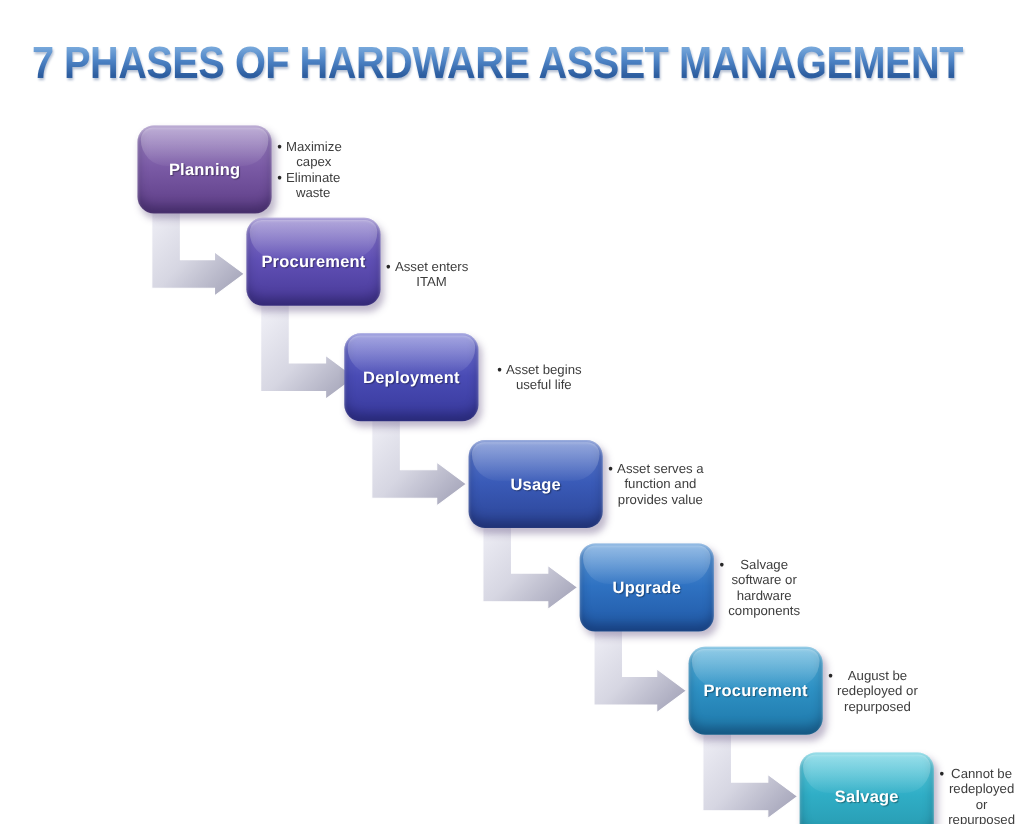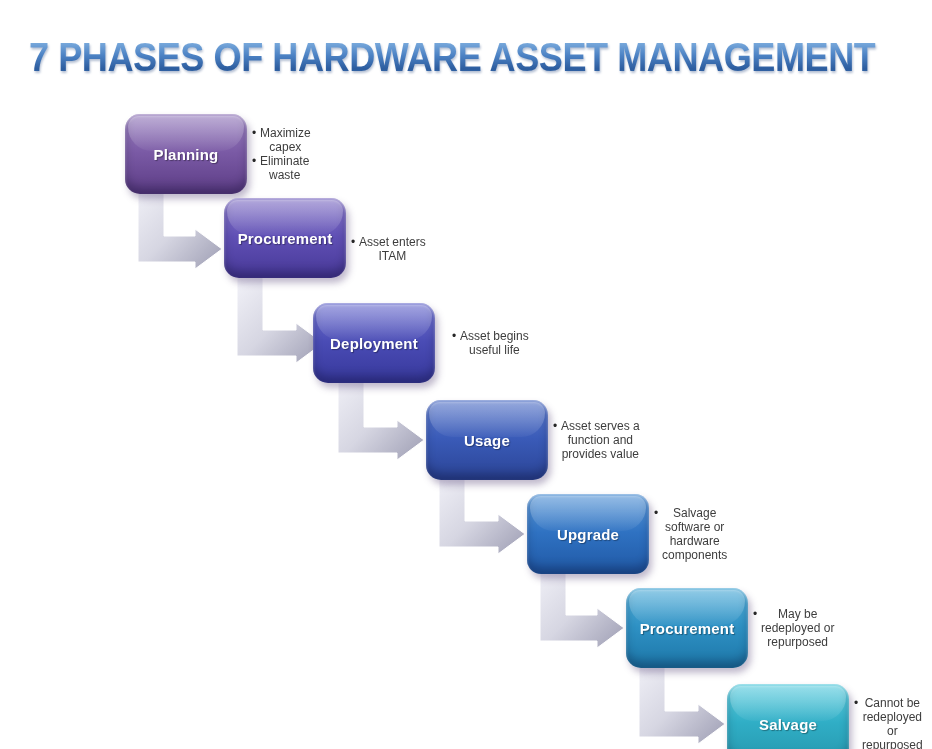--- a/index.html
+++ b/index.html
@@ -176,21 +176,21 @@
           </div>
         </div>
       </div>
       <div class="phase-box" style="left: 626px; top: 556px; background: linear-gradient(rgb(87, 176, 218) 0%, rgb(46, 145, 196) 48%, rgb(29, 118, 168) 100%);">
         <span class="phase-label">Procurement</span>
       </div>
       <div class="phase-notes" style="left: 753px; top: 556px;">
         <div>
           <div class="bullet">
             <span class="dot">•</span>
-            <span class="btxt">May be
+            <span class="btxt">August be
 redeployed or
 repurposed</span>
           </div>
         </div>
       </div>
       <div class="phase-box" style="left: 727px; top: 652px; background: linear-gradient(rgb(99, 207, 224) 0%, rgb(48, 174, 198) 48%, rgb(38, 151, 173) 100%);">
         <span class="phase-label">Salvage</span>
       </div>
       <div class="phase-notes" style="left: 854px; top: 652px;">
         <div>

